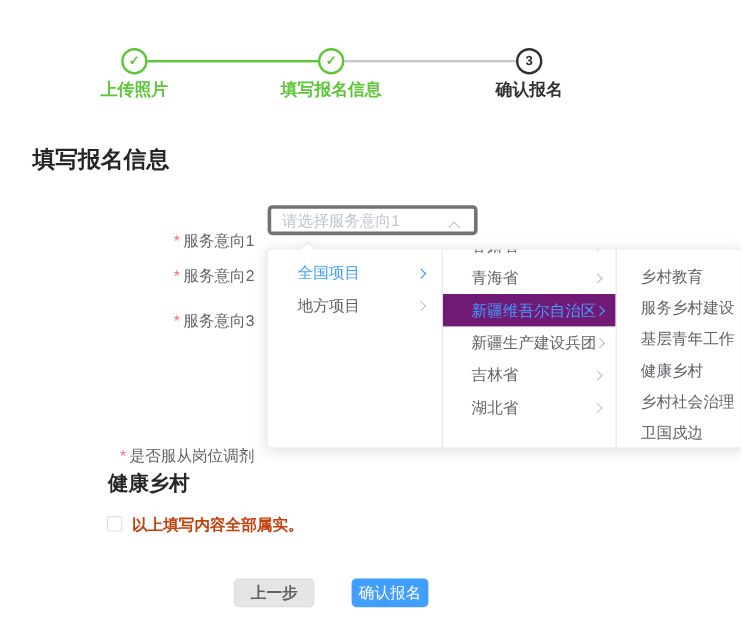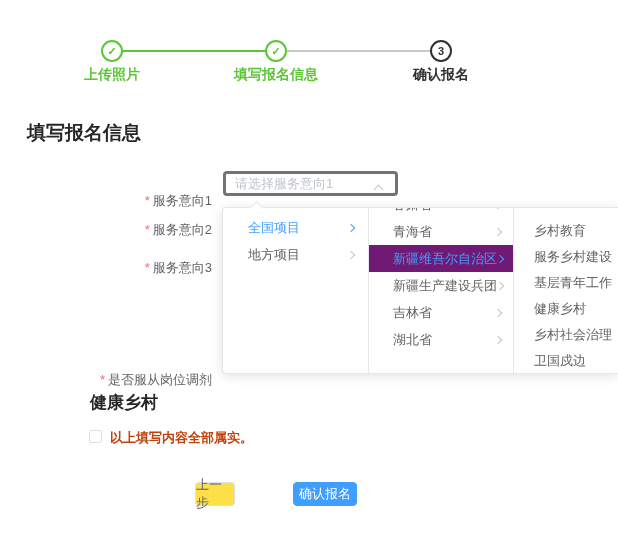--- a/index.html
+++ b/index.html
@@ -83,21 +83,21 @@
   }
   .checkbox-label {
     position:absolute; left:110px; top:429px; font-size:13px; font-weight:bold; color:#c2410c; cursor:pointer;
   }
   
   .btn {
     position:absolute; top:482px; height:24px; border-radius:4px; font-size:13px;
     display:flex; align-items:center; justify-content:center; cursor:pointer;
     font-family:"Liberation Sans", sans-serif;
   }
-  .btn-prev { left:195px; width:40px; background:#fde047; border:1px solid #dcdfe6; color:#606266; }
+  .btn-prev { left:195px; width:67px; background:#e5e5e5; border:1px solid #dcdfe6; color:#606266;font-weight:bold; }
   .btn-confirm { left:293px; width:64px; background:#409eff; border:1px solid #409eff; color:#fff; }
 </style>
 </head>
 <body>
 
 <div class="screen">
 
   <div>
     <div class="step-circle step-done" style="left:101px;">
       <span class="glyph">✓</span>

